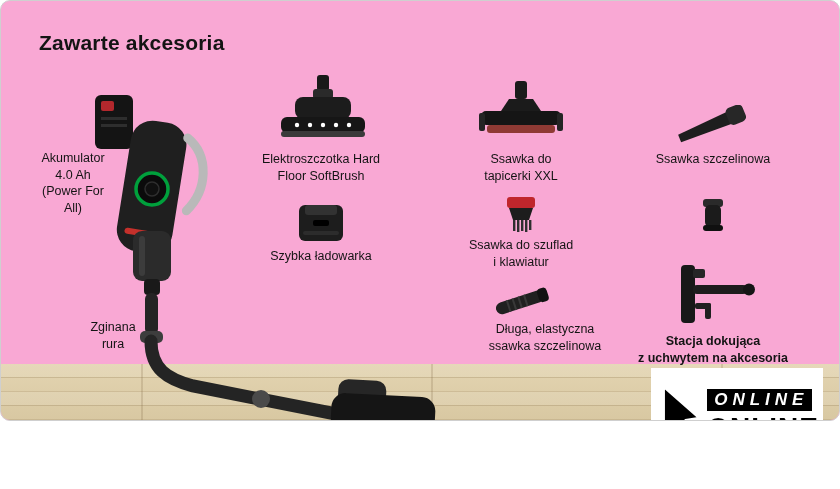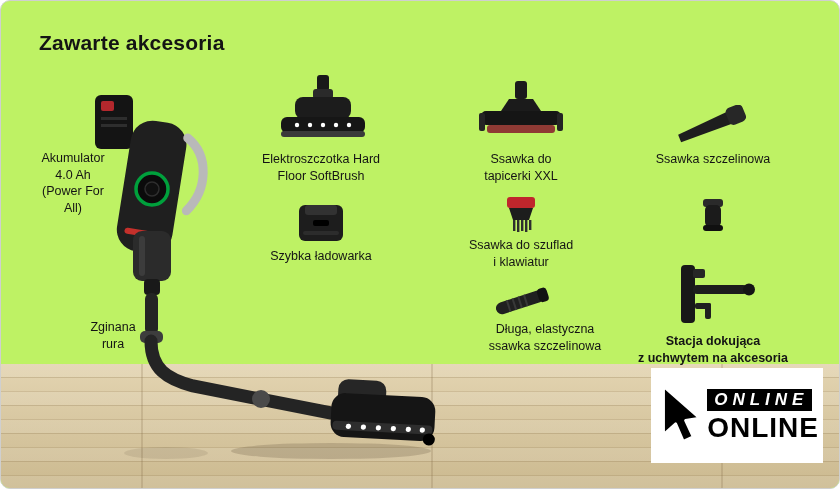--- a/index.html
+++ b/index.html
@@ -1,18 +1,18 @@
 <!DOCTYPE html>
 <html><head>
 <meta charset="utf-8">
 <style>
   * { margin:0; padding:0; box-sizing:border-box; }
   html,body { background:#fff; font-family:"Liberation Sans", sans-serif; }
   .stage {
-    position:relative; width:840px; height:489px; background:#bef264;
+    position:relative; width:840px; height:421px; background:#f9a8d4;
     border:1px solid #cfcfcf; border-radius:10px; overflow:hidden;
   }
   .title {
     position:absolute; left:38px; top:30px;
     font-size:21px; font-weight:bold; color:#141414; letter-spacing:.2px;
   }
   .label {
     position:absolute; font-size:12.5px; line-height:1.32; color:#141414;
     text-align:center; white-space:pre-line;
   }

